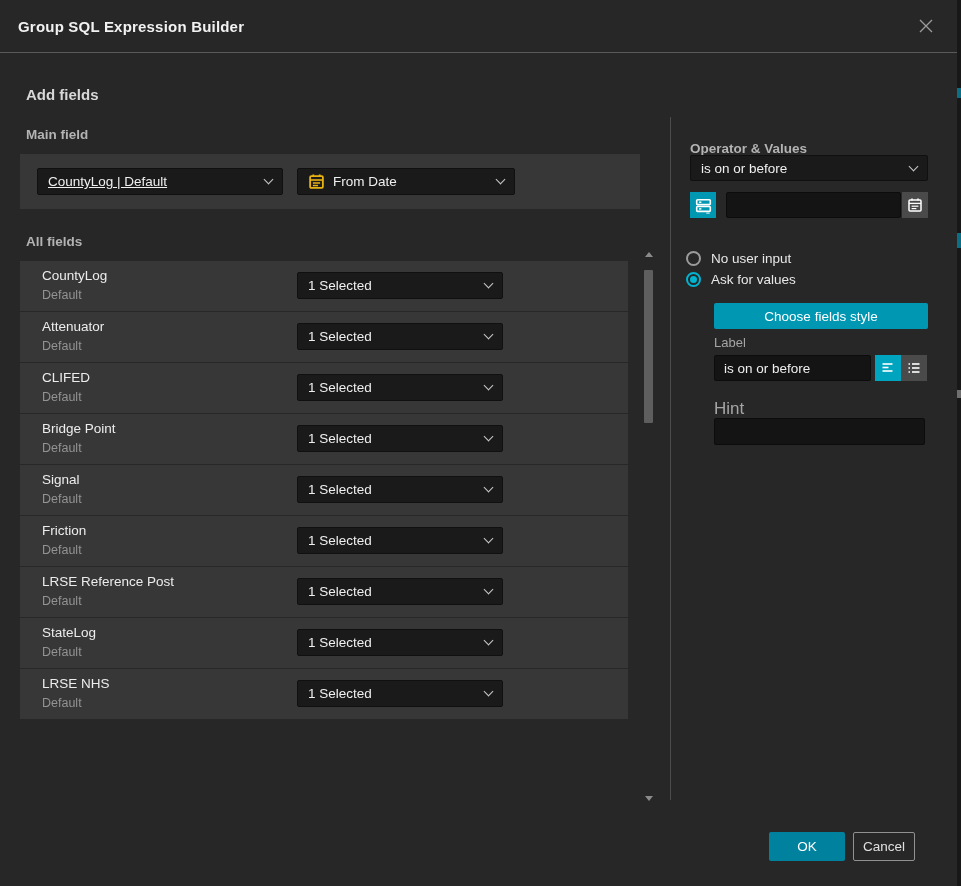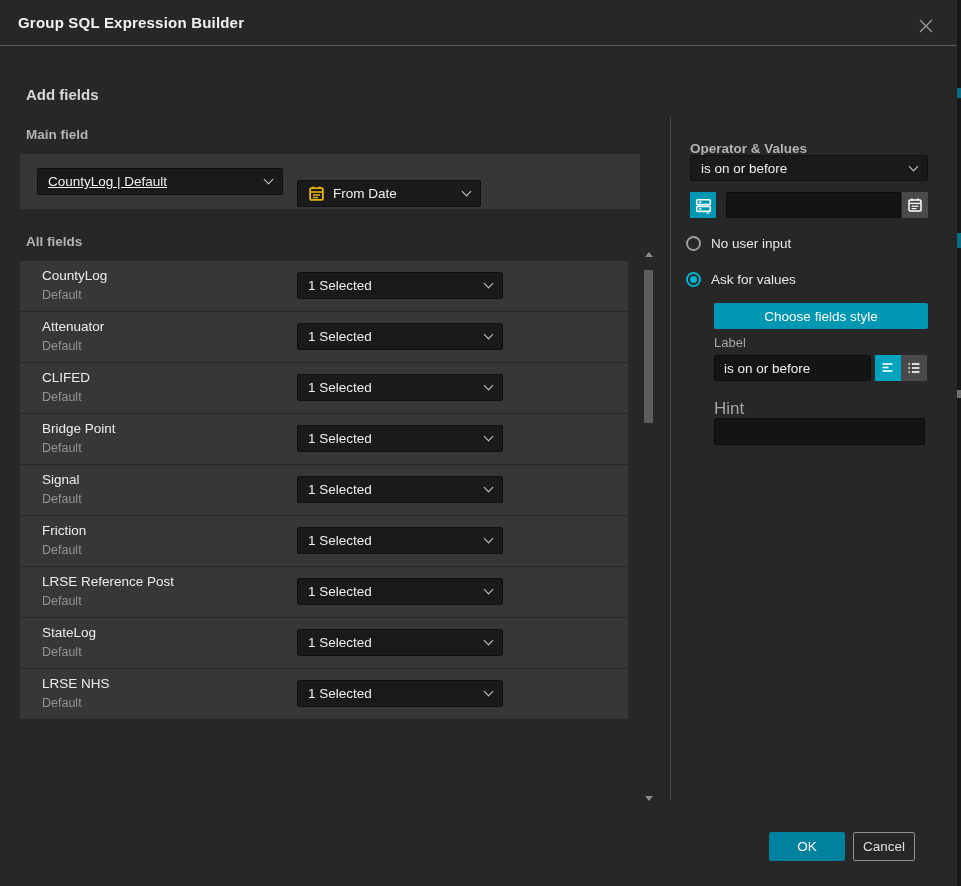--- a/index.html
+++ b/index.html
@@ -1,21 +1,21 @@
 <!DOCTYPE html>
 <html><head>
 <meta charset="utf-8">
 <style>
   * { margin:0; padding:0; box-sizing:border-box; }
   html,body { width:961px; height:886px; background:#191919; }
   body { font-family:"Liberation Sans", sans-serif; }
   #root { position:relative; width:961px; height:886px; background:#272727; overflow:hidden; }
 
   
-  .titlebar { position:absolute; left:0; top:0; width:957px; height:46px;
+  .titlebar { position:absolute; left:0; top:0; width:957px; height:53px;
               border-bottom:1px solid #5a5a5a; display:flex; align-items:center; padding:0 18px; }
   .title { color:#f2f2f2; font-size:15px; font-weight:bold; letter-spacing:.2px; }
   .close-btn { position:absolute; right:15px; top:10px; width:32px; height:32px;
                display:flex; align-items:center; justify-content:center; cursor:pointer; }
 
   
   .h-add     { position:absolute; left:26px; top:86px;  color:#d8d8d8; font-size:15px; font-weight:bold; }
   .h-main    { position:absolute; left:26px; top:127px; color:#b3b3b3; font-size:13.5px; font-weight:bold; }
   .h-all     { position:absolute; left:26px; top:234px; color:#b3b3b3; font-size:13.5px; font-weight:bold; }
   .h-opval   { position:absolute; left:690px; top:141px; color:#b3b3b3; font-size:13.5px; font-weight:bold; }
@@ -25,21 +25,21 @@
             display:flex; align-items:center; padding:0 10px; color:#efefef; font-size:13.5px; cursor:pointer; }
   .select .chev { margin-left:auto; }
   .chev { width:7px; height:7px; border-right:1.6px solid #cacaca; border-bottom:1.6px solid #cacaca;
           transform:rotate(45deg); margin-top:-4px; flex:0 0 auto; }
   .tinput { background:#141414; border:1px solid #0c0c0c; border-radius:2px;
             color:#efefef; font-size:13.5px; padding:0 9px; font-family:"Liberation Sans", sans-serif; }
 
   
   .main-panel { position:absolute; left:20px; top:154px; width:620px; height:55px; background:#373737; }
   .main-panel .layer-select { position:absolute; left:17px; top:14px; width:246px; height:27px;text-decoration:underline; }
-  .main-panel .field-select { position:absolute; left:277px; top:26px; width:184px; height:27px; }
+  .main-panel .field-select { position:absolute; left:277px; top:14px; width:218px; height:27px; }
   .cal-gold { color:#e9b213; margin-right:8px; display:flex; }
 
   
   .rows { position:absolute; left:20px; top:261px; width:608px; }
   .frow { position:relative; width:608px; height:50px; background:#373737; margin-bottom:1px; }
   .frow .fname { position:absolute; left:22px; top:7px;  color:#ececec; font-size:13.5px; }
   .frow .fsub  { position:absolute; left:22px; top:27px; color:#939393; font-size:12.5px; }
   .frow .rsel  { position:absolute; left:277px; top:11px; width:206px; height:27px; }
 
   
@@ -252,21 +252,21 @@
           <line x1="2" y1="6.4" x2="14" y2="6.4" stroke-width="1.3"></line>
           <line x1="5" y1="1.6" x2="5" y2="3.6" stroke-width="1.5"></line>
           <line x1="11" y1="1.6" x2="11" y2="3.6" stroke-width="1.5"></line>
           <line x1="4.6" y1="9.2" x2="11.4" y2="9.2" stroke-width="1.2"></line>
           <line x1="4.6" y1="11.6" x2="9.4" y2="11.6" stroke-width="1.2"></line>
         </svg>
       </span>
     </span>
   </div>
 
-  <div class="radio-row" style="top:236px;justify-content:flex-end;">
+  <div class="radio-row" style="top:251px;justify-content:flex-end;">
     <span class="rdot off"></span>
     <span class="rlabel">No user input</span>
   </div>
   <div class="radio-row" style="top:272px;">
     <span class="rdot on"></span>
     <span class="rlabel">Ask for values</span>
   </div>
 
   <button class="choose-btn">Choose fields style</button>
 

